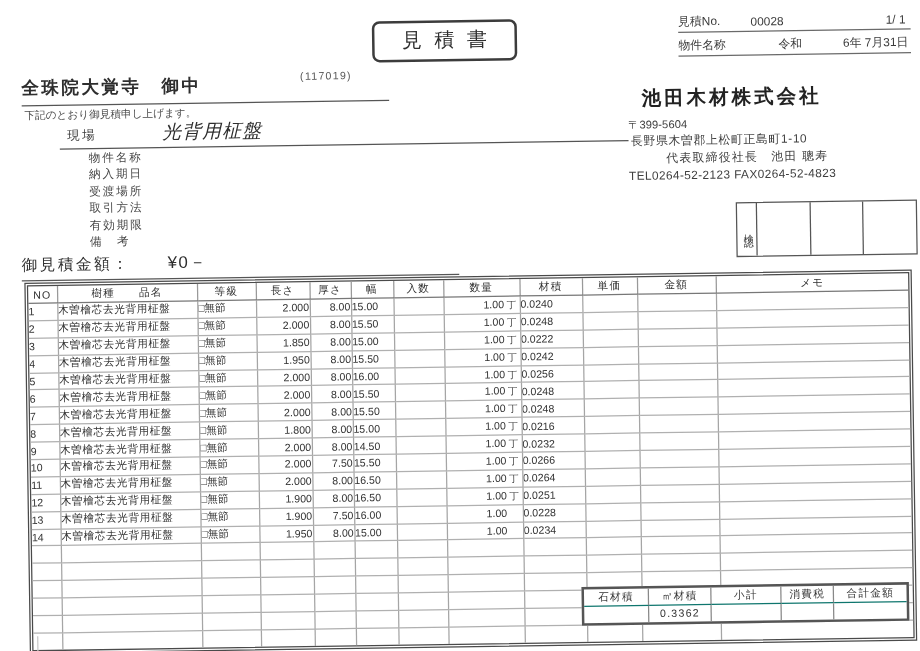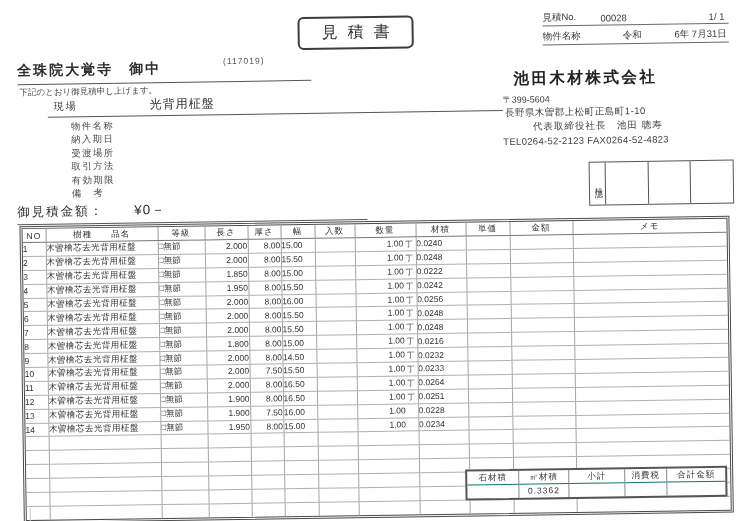--- a/index.html
+++ b/index.html
@@ -21,26 +21,26 @@
   .meta-era{margin-left:26px;margin-top:48px;}
   .meta-date{margin-left:auto;padding-right:2px;}
 
   
   .title-box{left:301px;top:16px;border:2px solid #3c3c3c;border-radius:6px;
     padding:4px 12px 4px 22px;font-size:16px;letter-spacing:10px;color:#2e2e2e;background:#fff;}
 
   
   .recipient{left:20px;top:57px;width:294px;border-bottom:1.5px solid #555;
     padding-bottom:4px;font-size:14px;font-weight:600;letter-spacing:2px;color:#2e2e2e;}
-  .recipient-code{left:226px;top:54px;font-size:8.5px;color:#555;letter-spacing:1px;text-align:center;}
+  .recipient-code{left:243px;top:54px;font-size:8.5px;color:#555;letter-spacing:1px;text-align:center;}
   .greeting{left:22px;top:82px;font-size:8.5px;color:#4a4a4a;}
   .site-row{left:50px;top:93px;width:455px;border-bottom:1.25px solid #555;
     padding-bottom:2px;display:flex;align-items:baseline;}
   .site-label{font-size:10px;margin-left:6px;color:#3a3a3a;letter-spacing:2px;text-align:center;}
-  .site-value{font-size:12px;margin-left:72px;color:#2e2e2e;letter-spacing:1px;}
+  .site-value{font-size:15px;margin-left:52px;color:#2e2e2e;letter-spacing:1px;font-style:italic;}
 
   .detail-labels{left:73px;top:116px;font-size:9.3px;color:#474747;letter-spacing:1.5px;}
   .detail-labels div{height:13.4px;}
 
   
   .company-name{left:516px;top:71px;font-size:15.5px;letter-spacing:2.5px;color:#222;
     font-family:"Liberation Serif","DejaVu Serif",serif;font-weight:600;}
   .company-postal{left:505px;top:96px;font-size:9px;color:#3f3f3f;}
   .company-address{left:507px;top:109px;font-size:9.5px;color:#3f3f3f;letter-spacing:0.5px;}
   .company-rep{left:535px;top:123px;font-size:9.5px;color:#3f3f3f;letter-spacing:1px;}
@@ -305,21 +305,21 @@
   </tr>
           <tr>
     <td class="c-no">10</td>
     <td class="c-name">木曽檜芯去光背用柾盤</td>
     <td class="c-grade">□無節</td>
     <td class="c-len">2.000</td>
     <td class="c-thk">7.50</td>
     <td class="c-wid">15.50</td>
     <td class="c-pack"></td>
     <td class="c-qty"><span>1.00</span><span class="unit">丁</span></td>
-    <td class="c-vol">0.0233</td>
+    <td class="c-vol">0.0266</td>
     <td class="c-price"></td>
     <td class="c-amt"></td>
     <td class="c-memo"></td>
   </tr>
           <tr>
     <td class="c-no">11</td>
     <td class="c-name">木曽檜芯去光背用柾盤</td>
     <td class="c-grade">□無節</td>
     <td class="c-len">2.000</td>
     <td class="c-thk">8.00</td>

